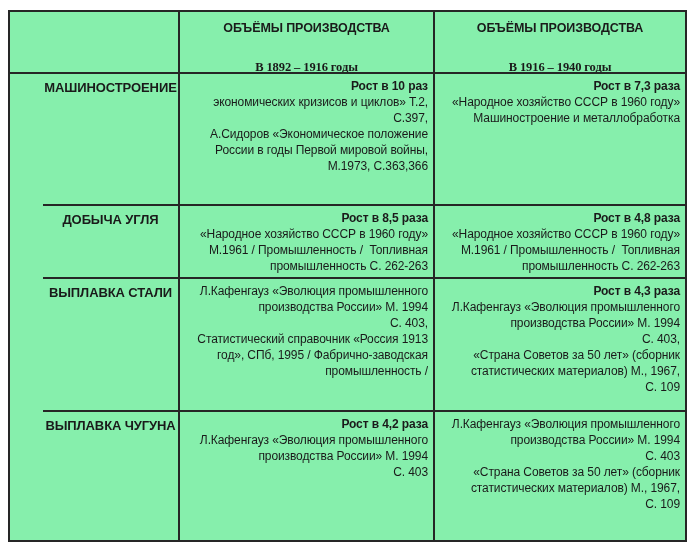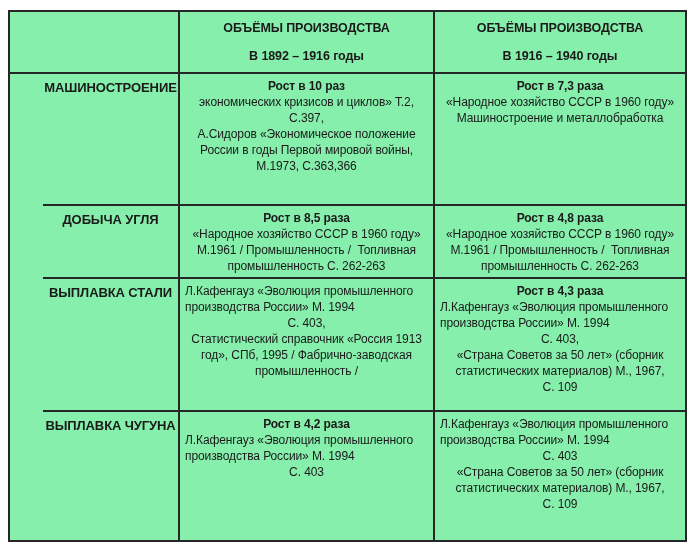--- a/index.html
+++ b/index.html
@@ -33,40 +33,40 @@
   }
   .cell.last-col { border-right: none; }
   .cell.last-row { border-bottom: none; }
   .hdr {
     text-align: center;
     font-weight: bold;
     font-size: 12.5px;
     padding-top: 9px;
     letter-spacing: -0.1px;
   }
-  .hdr .period { margin-top: 14px; }
+  .hdr .period { margin-top: 25px; font-family: Liberation Serif, serif; }
   .cat {
     text-align: center;
     font-weight: bold;
     font-size: 13px;
     padding-top: 6px;
     letter-spacing: -0.1px;
     margin-left: 33px;
   }
   .content {
     padding: 4px 5px 0 5px;
   }
   .line {
     font-size: 12px;
     line-height: 16px;
-    text-align: center;
+    text-align: right;
     white-space: pre-wrap;
     letter-spacing: -0.1px;
   }
-  .line.left { text-align: left; }
+  .line.left { text-align: right; }
   .line.b { font-weight: bold; }
 </style>
 </head>
 <body>
 
 <div class="doc-table">
 
   <div class="cell hdr"></div>
   <div class="cell hdr">
     <div>ОБЪЁМЫ ПРОИЗВОДСТВА</div>

